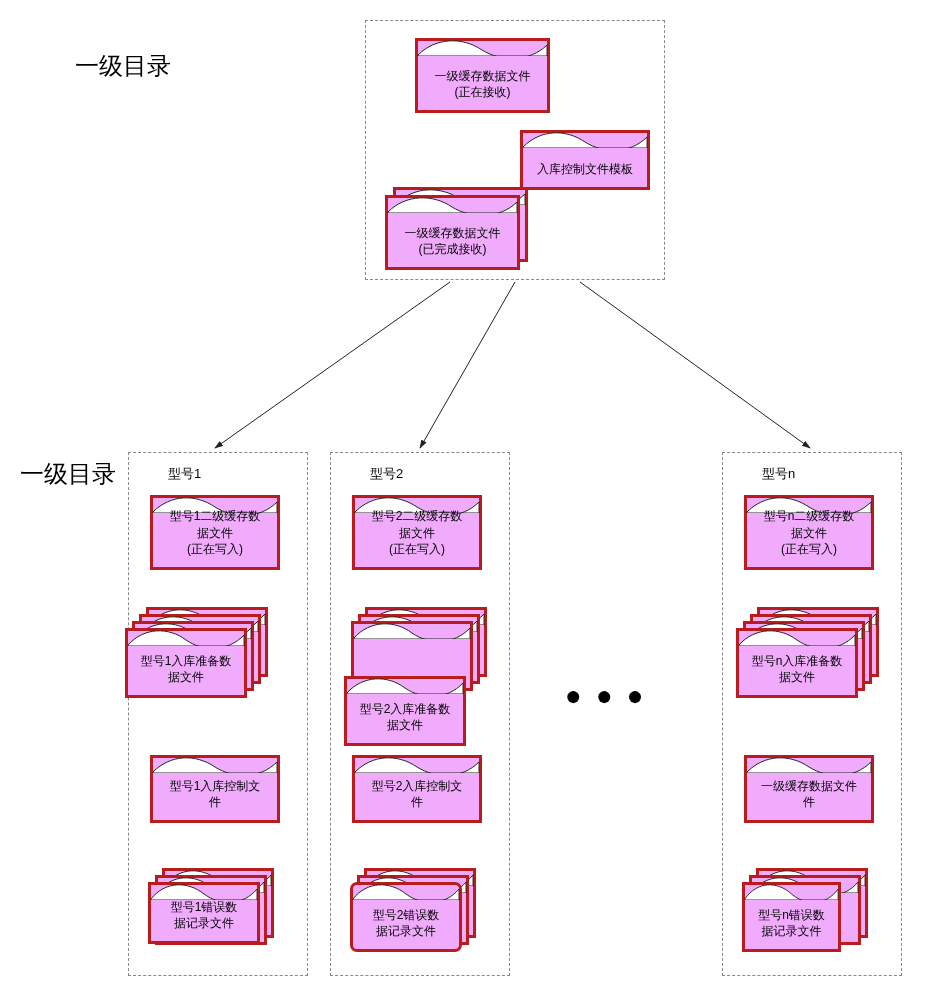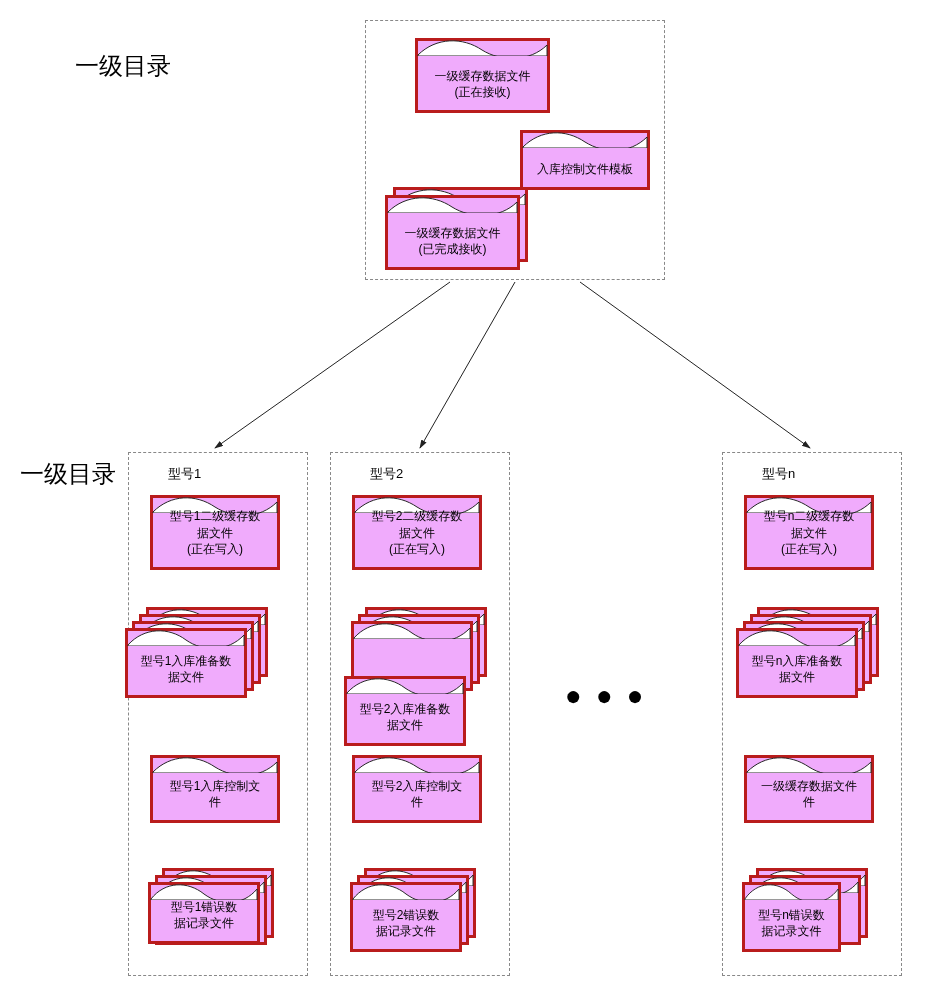--- a/index.html
+++ b/index.html
@@ -247,21 +247,21 @@
     <div class="page" style="left:14px;top:-14px;width:112px;height:70px;">
         <svg class="top" viewBox="0 0 114 16" preserveAspectRatio="none">
           <path d="M1,15 C16,-3 40,-3 57,10 C74,22 98,22 113,5 L113,16 L1,16 Z" fill="#fff" stroke="#222"></path>
         </svg>
       </div>
     <div class="page" style="left:7px;top:-7px;width:112px;height:70px;">
         <svg class="top" viewBox="0 0 114 16" preserveAspectRatio="none">
           <path d="M1,15 C16,-3 40,-3 57,10 C74,22 98,22 113,5 L113,16 L1,16 Z" fill="#fff" stroke="#222"></path>
         </svg>
       </div>
-    <div class="page" style="left:0;top:0;width:112px;height:70px;">
+    <div class="page" style="left:0;top:0;width:112px;height:70px;border-radius:7px;">
         <svg class="top" viewBox="0 0 114 16" preserveAspectRatio="none">
           <path d="M1,15 C16,-3 40,-3 57,10 C74,22 98,22 113,5 L113,16 L1,16 Z" fill="#fff" stroke="#222"></path>
         </svg>
       <div class="txt">
         <span>型号2错误数</span><br>
         <span>据记录文件</span>
       </div>
     </div>
   </div>
 

